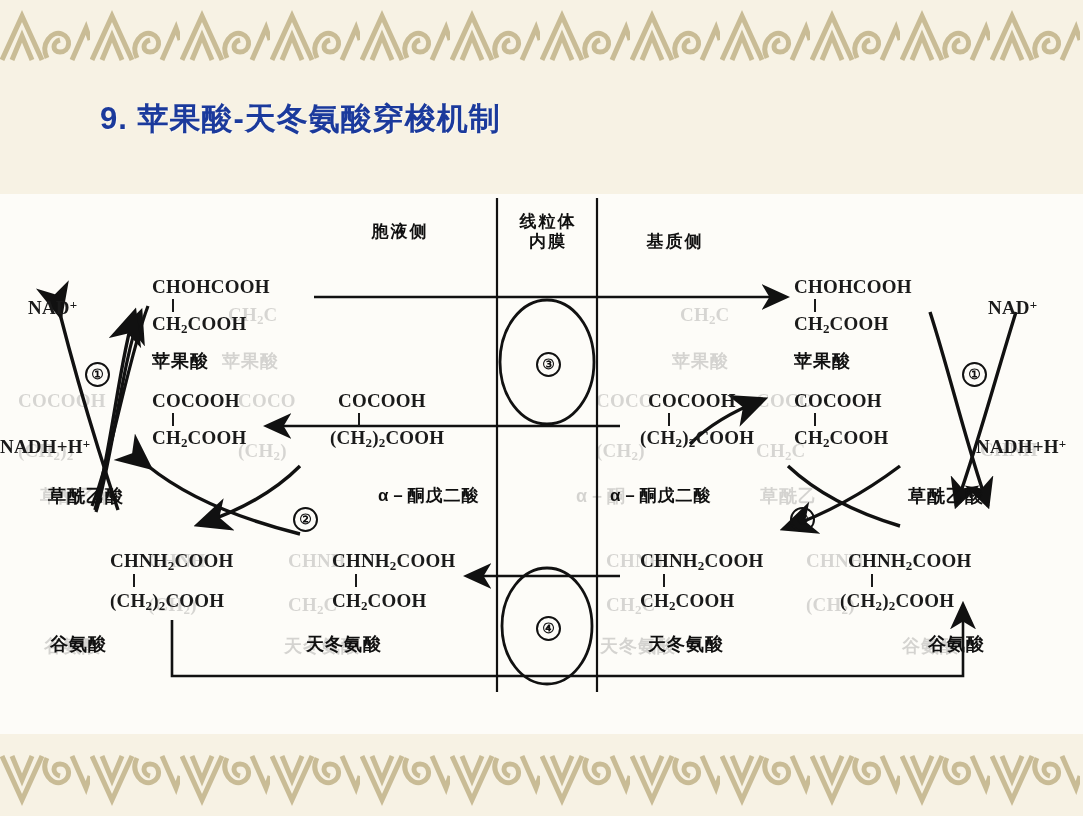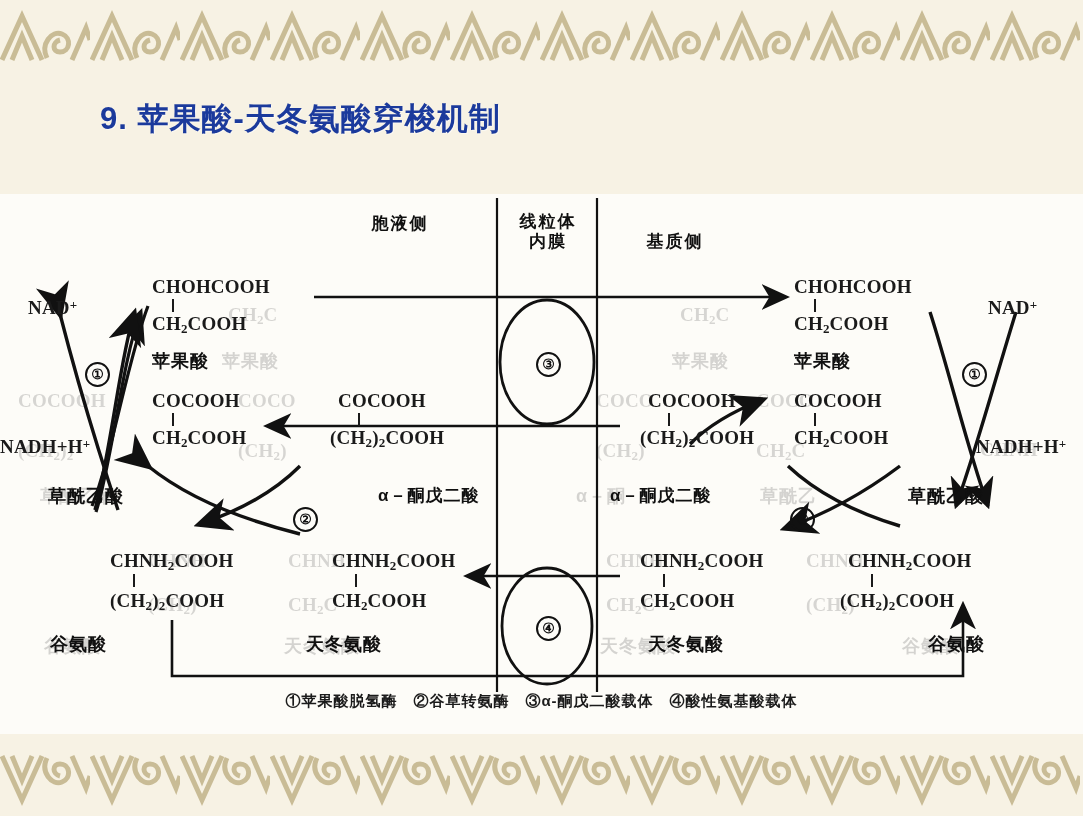--- a/index.html
+++ b/index.html
@@ -263,21 +263,21 @@
     <path d="M148 272 C190 306 244 326 300 340" fill="none" stroke="#111" stroke-width="3.4" marker-start="url(#ah)"></path>
 
     <path d="M930 118 C950 180 966 250 988 312" fill="none" stroke="#111" stroke-width="3.4" marker-end="url(#ahs)"></path>
     <path d="M1016 118 C996 182 978 250 956 312" fill="none" stroke="#111" stroke-width="3.4" marker-end="url(#ahs)"></path>
 
     <path d="M788 272 C820 302 860 320 900 332" fill="none" stroke="#111" stroke-width="3.4"></path>
     <path d="M900 272 C860 302 820 322 786 334" fill="none" stroke="#111" stroke-width="3.4" marker-end="url(#ah)"></path>
     <path d="M690 250 C710 230 736 216 762 206" fill="none" stroke="#111" stroke-width="3.4" marker-end="url(#ah)"></path>
   </svg>
 
-  <div class="sidelabel" style="left:355px;top:20px;width:90px;">胞液侧</div>
+  <div class="sidelabel" style="left:355px;top:28px;width:90px;">胞液侧</div>
   <div class="sidelabel" style="left:505px;top:18px;width:86px;">
     <div>线粒体</div>
     <div>内膜</div>
   </div>
   <div class="sidelabel" style="left:630px;top:38px;width:90px;">基质侧</div>
 
   <div class="chem" style="left:28px;top:103px;">
     <span>NAD</span><sup>+</sup>
   </div>
   <div class="chem" style="left:0px;top:242px;">
@@ -371,21 +371,20 @@
   <div class="cnlabel" style="left:928px;top:438px;">谷氨酸</div>
 
   <div class="chem" style="left:988px;top:103px;">
     <span>NAD</span><sup>+</sup>
   </div>
   <div class="chem" style="left:976px;top:242px;">
     <span>NADH+H</span><sup>+</sup>
   </div>
   <div class="numcirc" style="left:962px;top:168px;">①</div>
 
-  <div class="legend">①苹果酸脱氢酶　②谷草转氨酶　③α-酮戊二酸载体　④酸性氨基酸载体</div>
 
 </div>
 </div>
 
 <div class="border-strip border-bottom">
   <div class="tile" style="left:0px">
     <svg width="90" height="62" viewBox="0 0 90 62">
       <g fill="none" stroke="#c9bc96" stroke-width="5">
         <path d="M2 60 L22 16 L42 60"></path>
           <path d="M12 60 L22 36 L32 60"></path>

